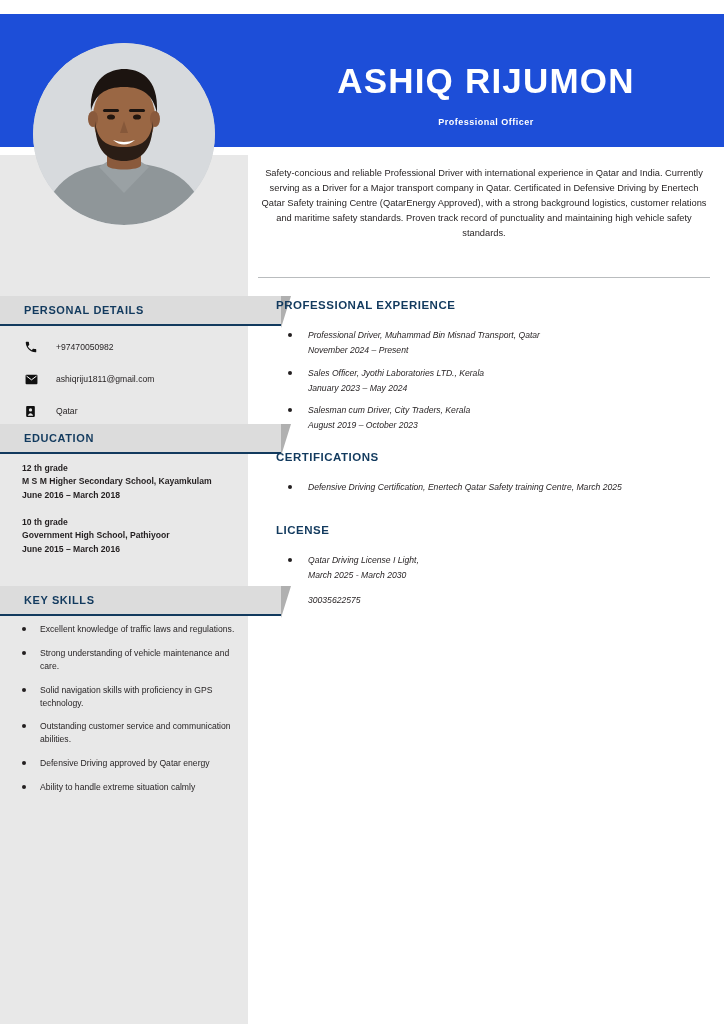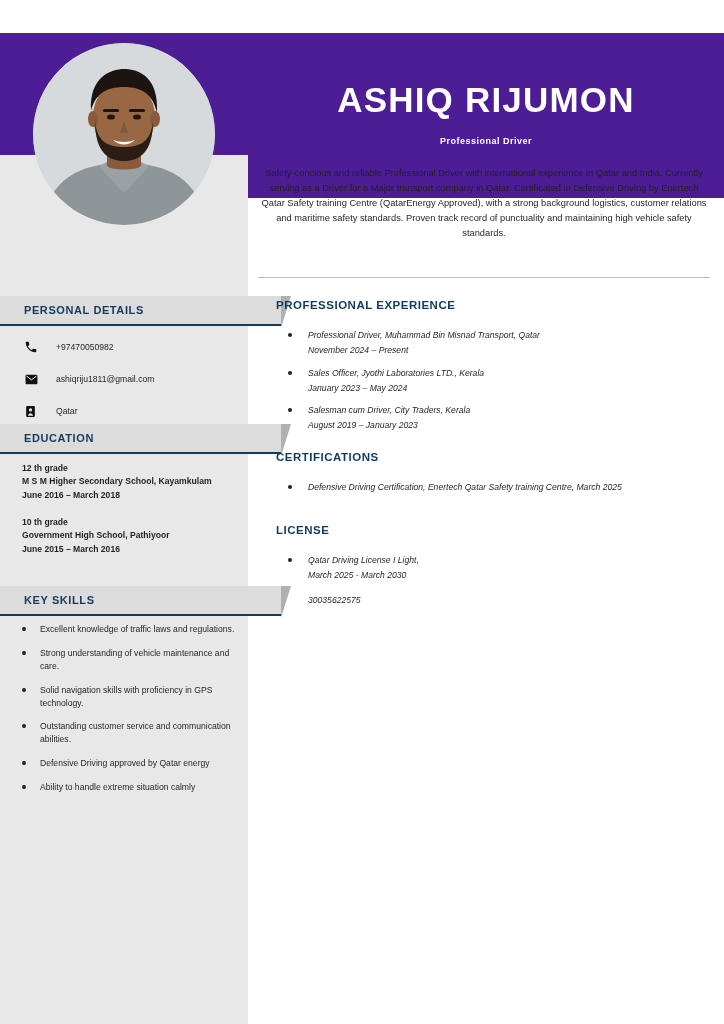--- a/index.html
+++ b/index.html
@@ -19,25 +19,25 @@
   .page {
     position: relative;
     width: 724px;
     height: 1024px;
     background: #ffffff;
   }
 
   
   .header {
     position: absolute;
-    top: 33px;
+    top: 14px;
     left: 0;
     width: 724px;
-    height: 165px;
-    background: #4c1d95;
+    height: 133px;
+    background: #1d4ed8;
   }
   .header-text {
     position: absolute;
     left: 248px;
     top: 0;
     width: 476px;
     height: 133px;
     display: flex;
     flex-direction: column;
     align-items: center;
@@ -240,21 +240,21 @@
   #lic-1 { top: 617px; }
 </style>
 </head>
 <body>
 
 <div class="page">
 
   <div class="header">
     <div class="header-text">
       <div class="name">ASHIQ RIJUMON</div>
-      <div class="role">Professional Driver</div>
+      <div class="role">Professional Officer</div>
     </div>
   </div>
 
   <div class="photo-wrap">
     <svg class="photo-svg" viewBox="0 0 182 182">
       <defs>
         <clipPath id="circ">
             <circle cx="91" cy="91" r="91"></circle>
           </clipPath>
       </defs>
@@ -391,21 +391,21 @@
     <span class="bullet"></span>
     <div class="body">
       <div class="title">Sales Officer, Jyothi Laboratories LTD., Kerala</div>
       <div class="sub">January 2023  –  May 2024</div>
     </div>
   </div>
   <div class="entry" id="exp-2">
     <span class="bullet"></span>
     <div class="body">
       <div class="title">Salesman cum Driver, City Traders, Kerala</div>
-      <div class="sub">August 2019  –  January 2023</div>
+      <div class="sub">August 2019  –  October 2023</div>
     </div>
   </div>
 
   <div class="main-head" id="mh-certifications">CERTIFICATIONS</div>
   <div class="entry" id="cert-0">
     <span class="bullet"></span>
     <div class="body">
       <div class="title">Defensive Driving Certification, Enertech Qatar Safety training Centre, March 2025</div>
     </div>
   </div>

